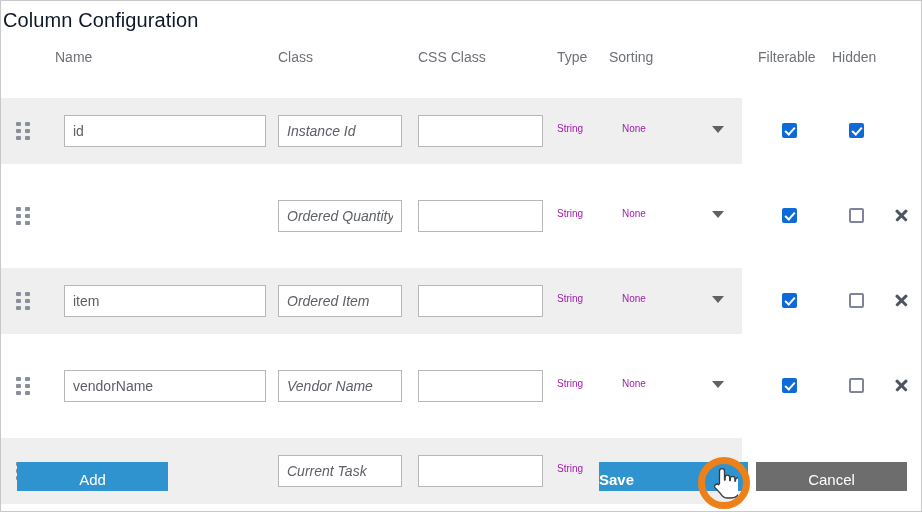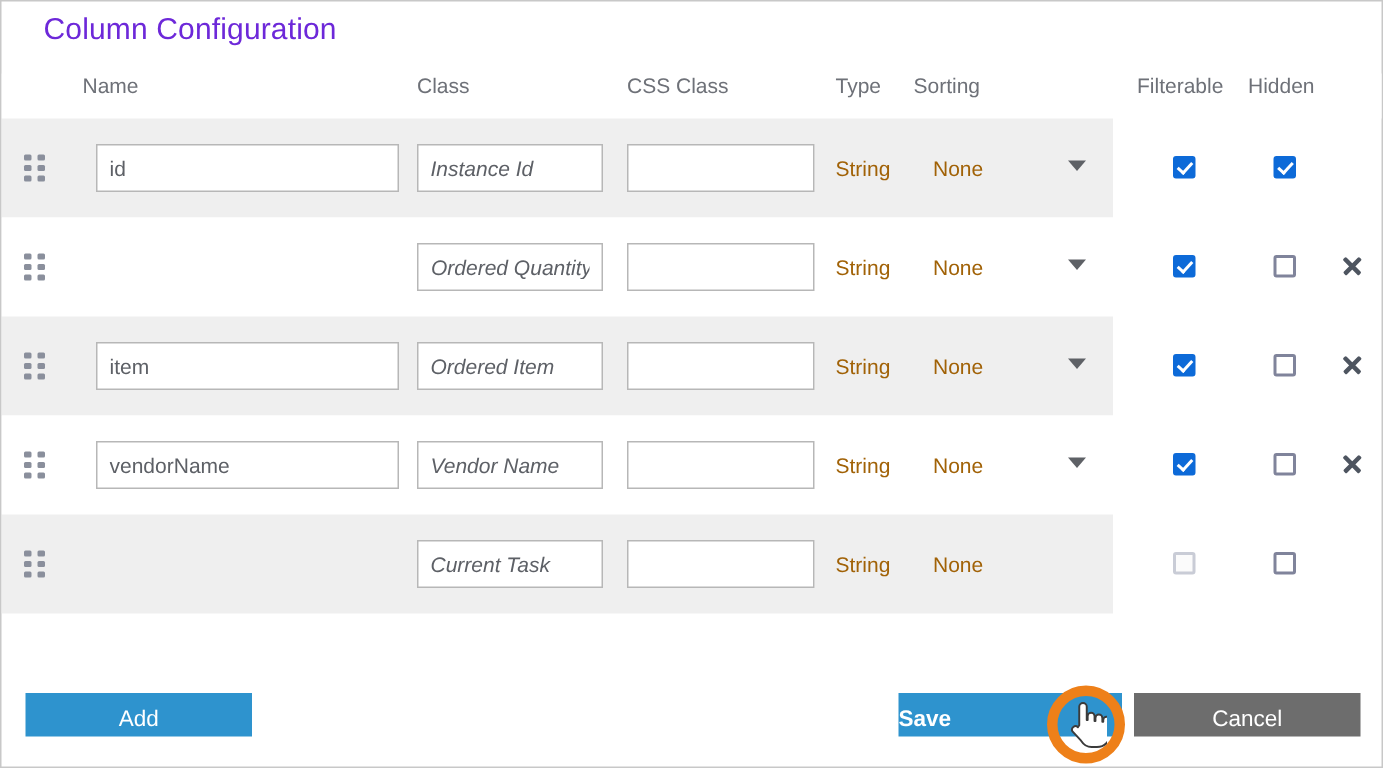--- a/index.html
+++ b/index.html
@@ -18,24 +18,24 @@
     height: 512px;
     box-sizing: border-box;
     background: #ffffff;
     border: 1px solid #c8c8c8;
     overflow: hidden;
   }
 
   
   .panel-title {
     position: absolute;
-    left: 28px;
+    left: 2px;
     top: 8px;
     font-size: 20px;
-    color: #6d28d9;
+    color: #0f172a;
     font-weight: 400;
     letter-spacing: 0.1px;
     white-space: nowrap;
   }
 
   
   .col-headers {
     position: absolute;
     left: 0;
     top: 48px;
@@ -58,20 +58,21 @@
     position: absolute;
     left: 0;
     top: 78px;
     width: 920px;
   }
   .row {
     position: relative;
     height: 66px;
     width: 741px;
     background: #ffffff;
+    margin-top: 19px;
   }
   .row.alt {
     background: #efefef;
   }
 
   
   .drag-handle {
     position: absolute;
     left: 15px;
     top: 24px;
@@ -107,22 +108,22 @@
     outline: none;
   }
   .tinput.name  { left: 63px;  width: 202px; }
   .tinput.label { left: 277px; width: 124px; font-style: italic; }
   .tinput.css   { left: 417px; width: 125px; }
   .tinput::placeholder { color: #8d9096; opacity: 1; }
 
   
   .cell-text {
     position: absolute;
-    font-size: 14px;
-    color: #a16207;
+    font-size: 10px;
+    color: #a21caf;
     top: 25px;
     white-space: nowrap;
   }
   .cell-type    { left: 556px; }
   .cell-sorting { left: 621px; }
 
   
   .caret {
     position: absolute;
     left: 711px;

